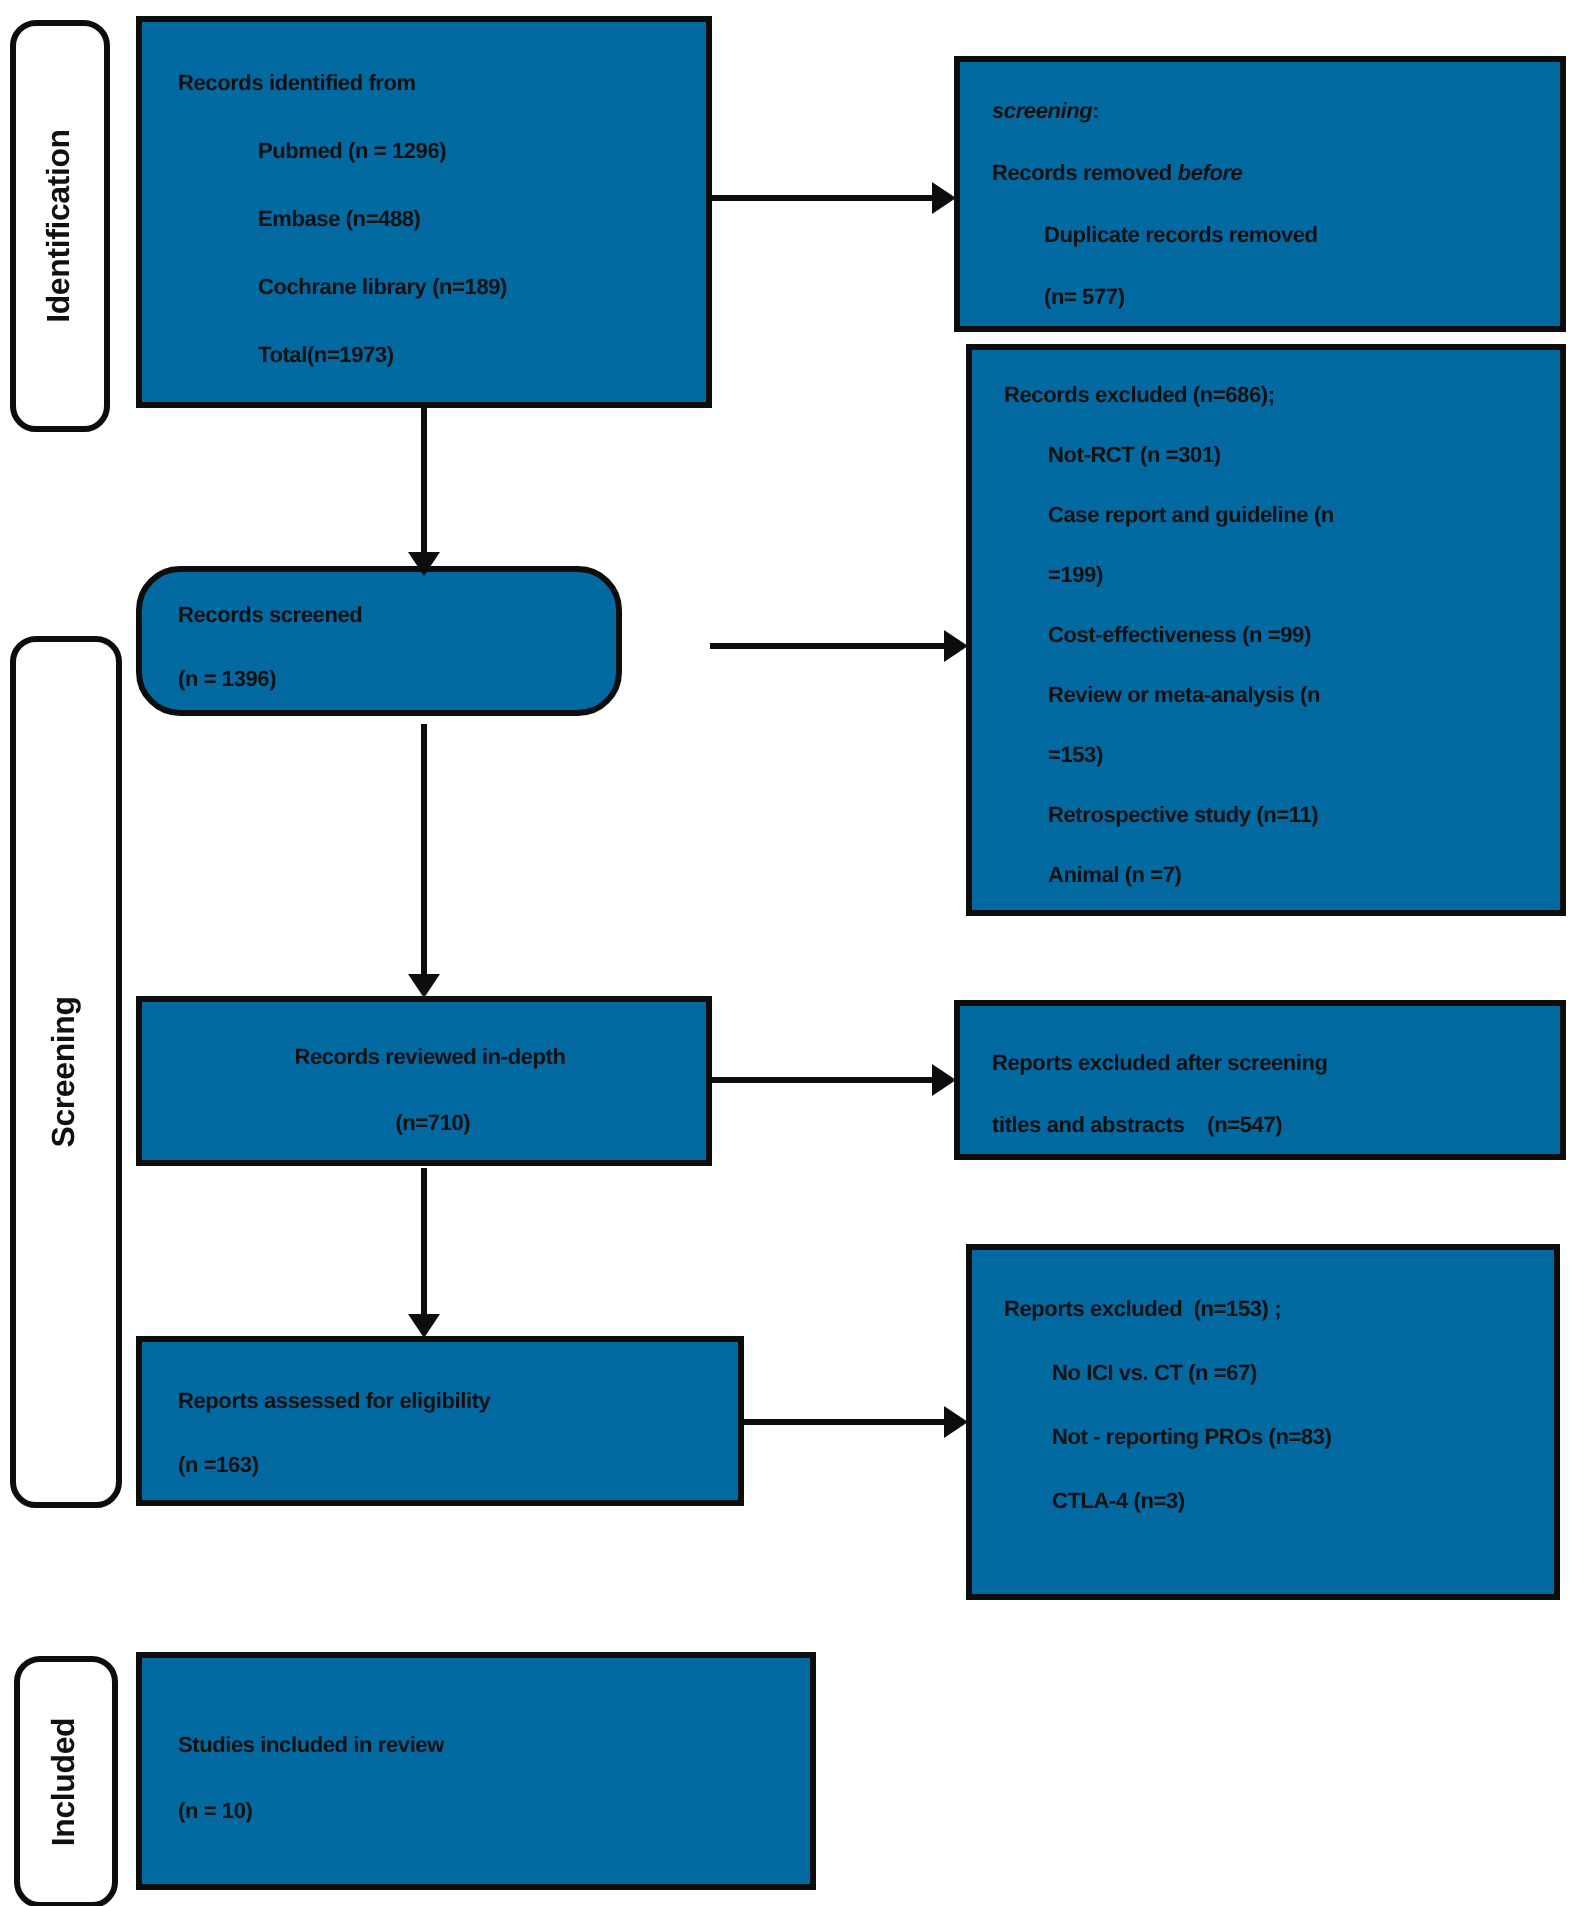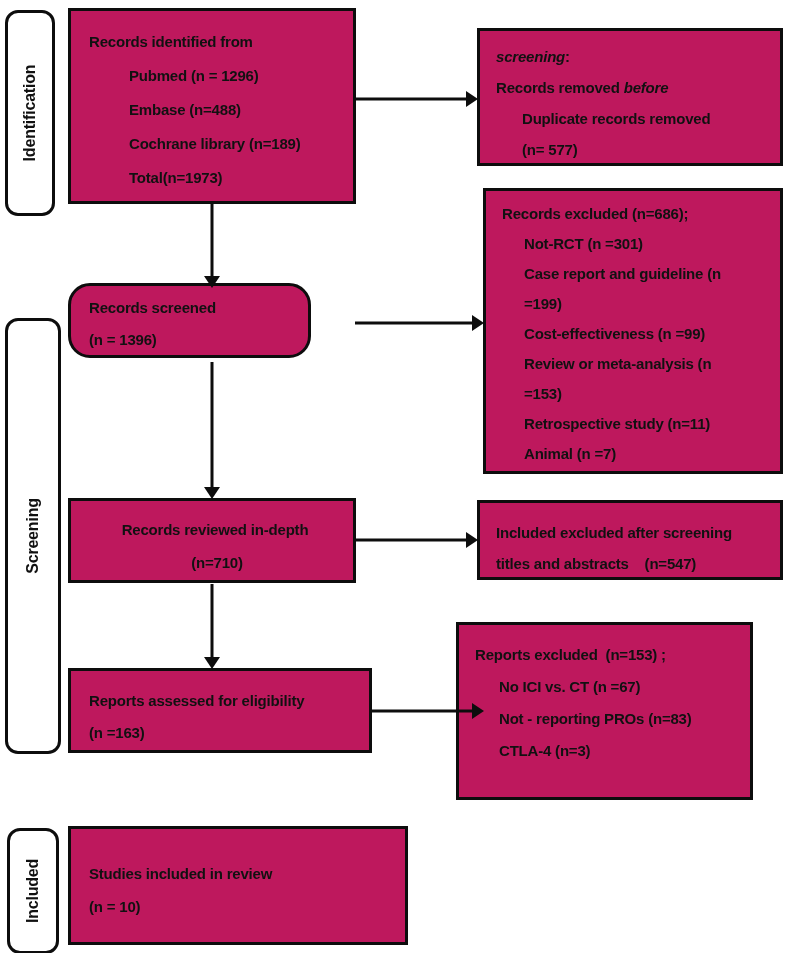--- a/index.html
+++ b/index.html
@@ -26,43 +26,43 @@
     font-size:16px;
   }
   .stage--identification{left:5px;top:10px;width:44px;height:200px;}
   .stage--screening{left:5px;top:318px;width:50px;height:430px;}
   .stage--included{left:7px;top:828px;width:46px;height:120px;}
 
   
   .box{
     position:absolute;
     border:3px solid #0d0d0d;
-    background:#be185d;
+    background:#0369a1;
     box-sizing:border-box;
-    font-size:15px;
+    font-size:11px;
     --indent:28px;
   }
   .box .line{white-space:pre-wrap;}
   .box .line.indent-1{padding-left:var(--indent);}
 
   .box--b1{left:68px;top:8px;width:288px;height:196px;padding:14px 12px 0 18px;--indent:40px;}
   .box--b1 .line{line-height:34px;}
   .box--b2{left:477px;top:28px;width:306px;height:138px;padding:10px 8px 0 16px;--indent:26px;}
   .box--b2 .line{line-height:31px;}
-  .box--b3{left:483px;top:188px;width:300px;height:286px;padding:8px 8px 0 16px;--indent:22px;}
+  .box--b3{left:483px;top:172px;width:300px;height:286px;padding:8px 8px 0 16px;--indent:22px;}
   .box--b3 .line{line-height:30px;}
   .box--b4{left:68px;top:283px;width:243px;height:75px;padding:6px 12px 0 18px;border-radius:22px;}
   .box--b4 .line{line-height:32px;}
   .box--b5{left:68px;top:498px;width:288px;height:85px;padding:12px 12px 0 18px;text-align:center;}
   .box--b5 .line{line-height:33px;}
   .box--b6{left:477px;top:500px;width:306px;height:80px;padding:14px 8px 0 16px;}
   .box--b6 .line{line-height:31px;}
   .box--b7{left:68px;top:668px;width:304px;height:85px;padding:14px 12px 0 18px;}
   .box--b7 .line{line-height:32px;}
-  .box--b8{left:456px;top:622px;width:297px;height:178px;padding:14px 8px 0 16px;--indent:24px;}
+  .box--b8{left:483px;top:622px;width:297px;height:178px;padding:14px 8px 0 16px;--indent:24px;}
   .box--b8 .line{line-height:32px;}
   .box--b9{left:68px;top:826px;width:340px;height:119px;padding:28px 12px 0 18px;}
   .box--b9 .line{line-height:33px;}
 
   
   .varrow{position:absolute;width:16px;}
   .varrow::before{
     content:'';position:absolute;left:50%;transform:translateX(-50%);
     top:0;bottom:10px;width:3px;background:#0d0d0d;
   }
@@ -135,21 +135,21 @@
       <div class="line">Records screened</div>
       <div class="line">(n = 1396)</div>
     </div>
 
   <div class="box box--b5">
       <div class="line">Records reviewed in-depth</div>
       <div class="line"> (n=710)</div>
     </div>
 
   <div class="box box--b6">
-      <div class="line">Included excluded after screening</div>
+      <div class="line">Reports excluded after screening</div>
       <div class="line">titles and abstracts    (n=547)</div>
     </div>
 
   <div class="box box--b7">
       <div class="line">Reports assessed for eligibility</div>
       <div class="line">(n =163)</div>
     </div>
 
   <div class="box box--b8">
       <div class="line">Reports excluded  (n=153) ;</div>

